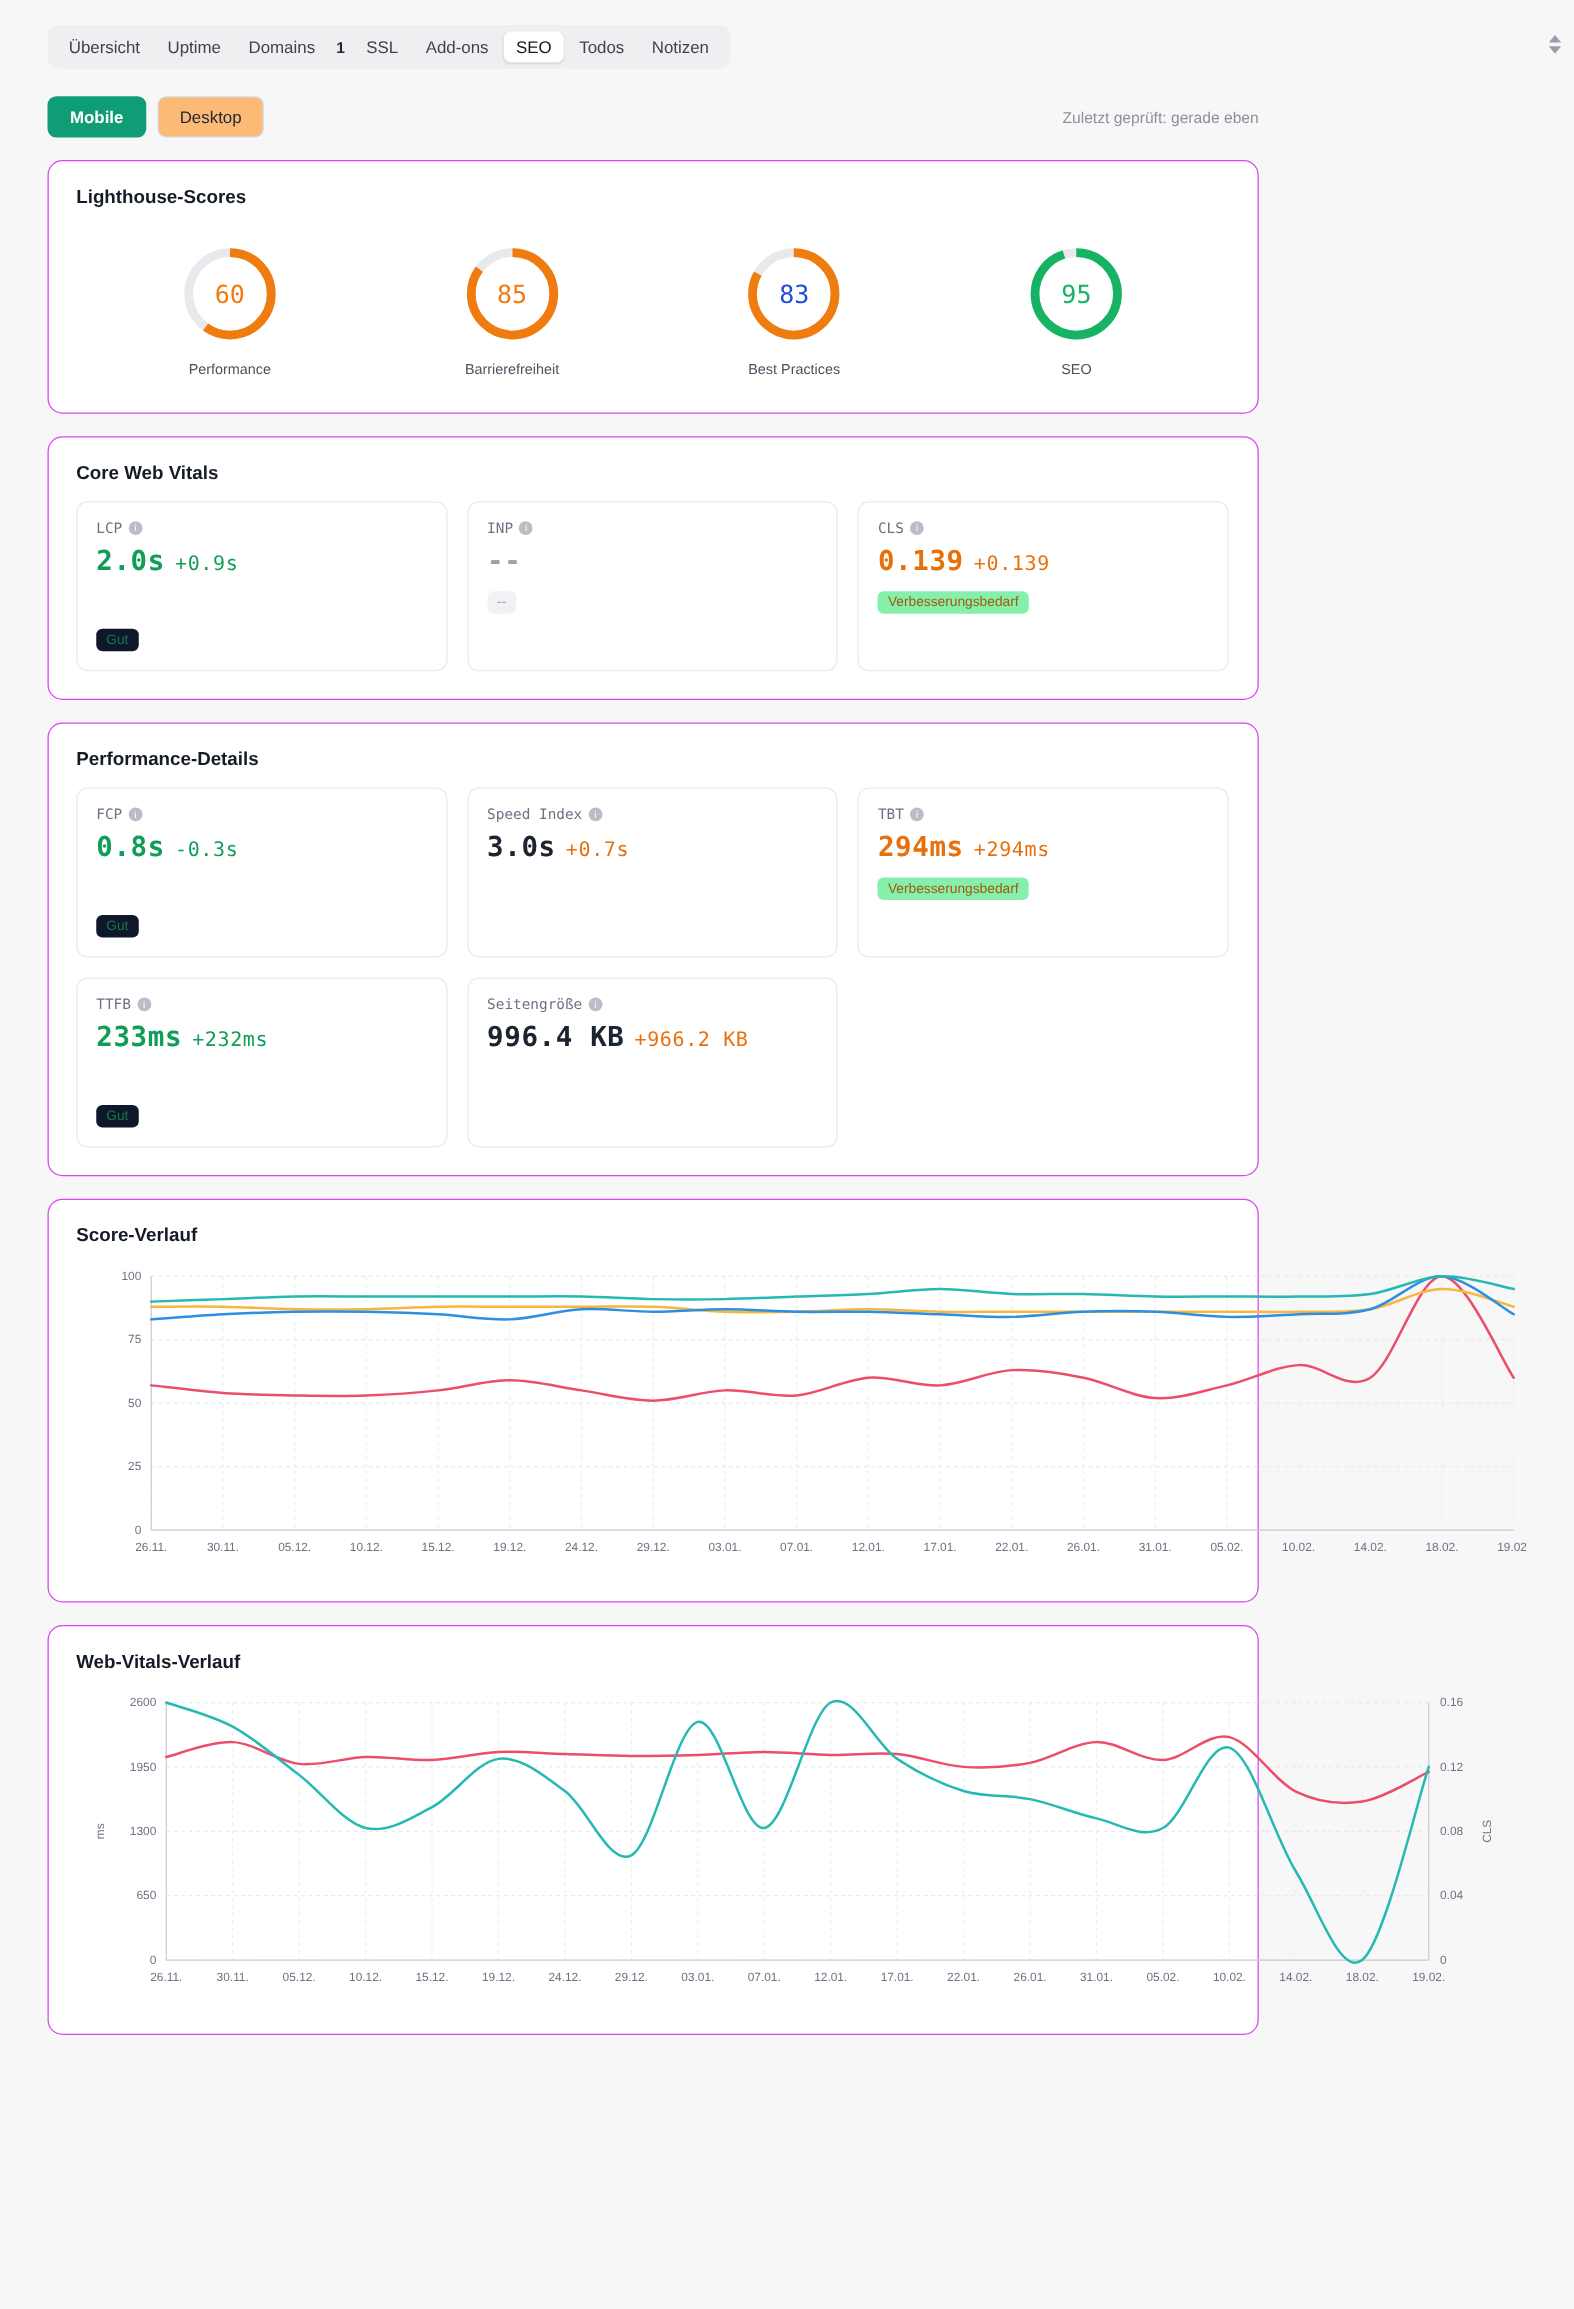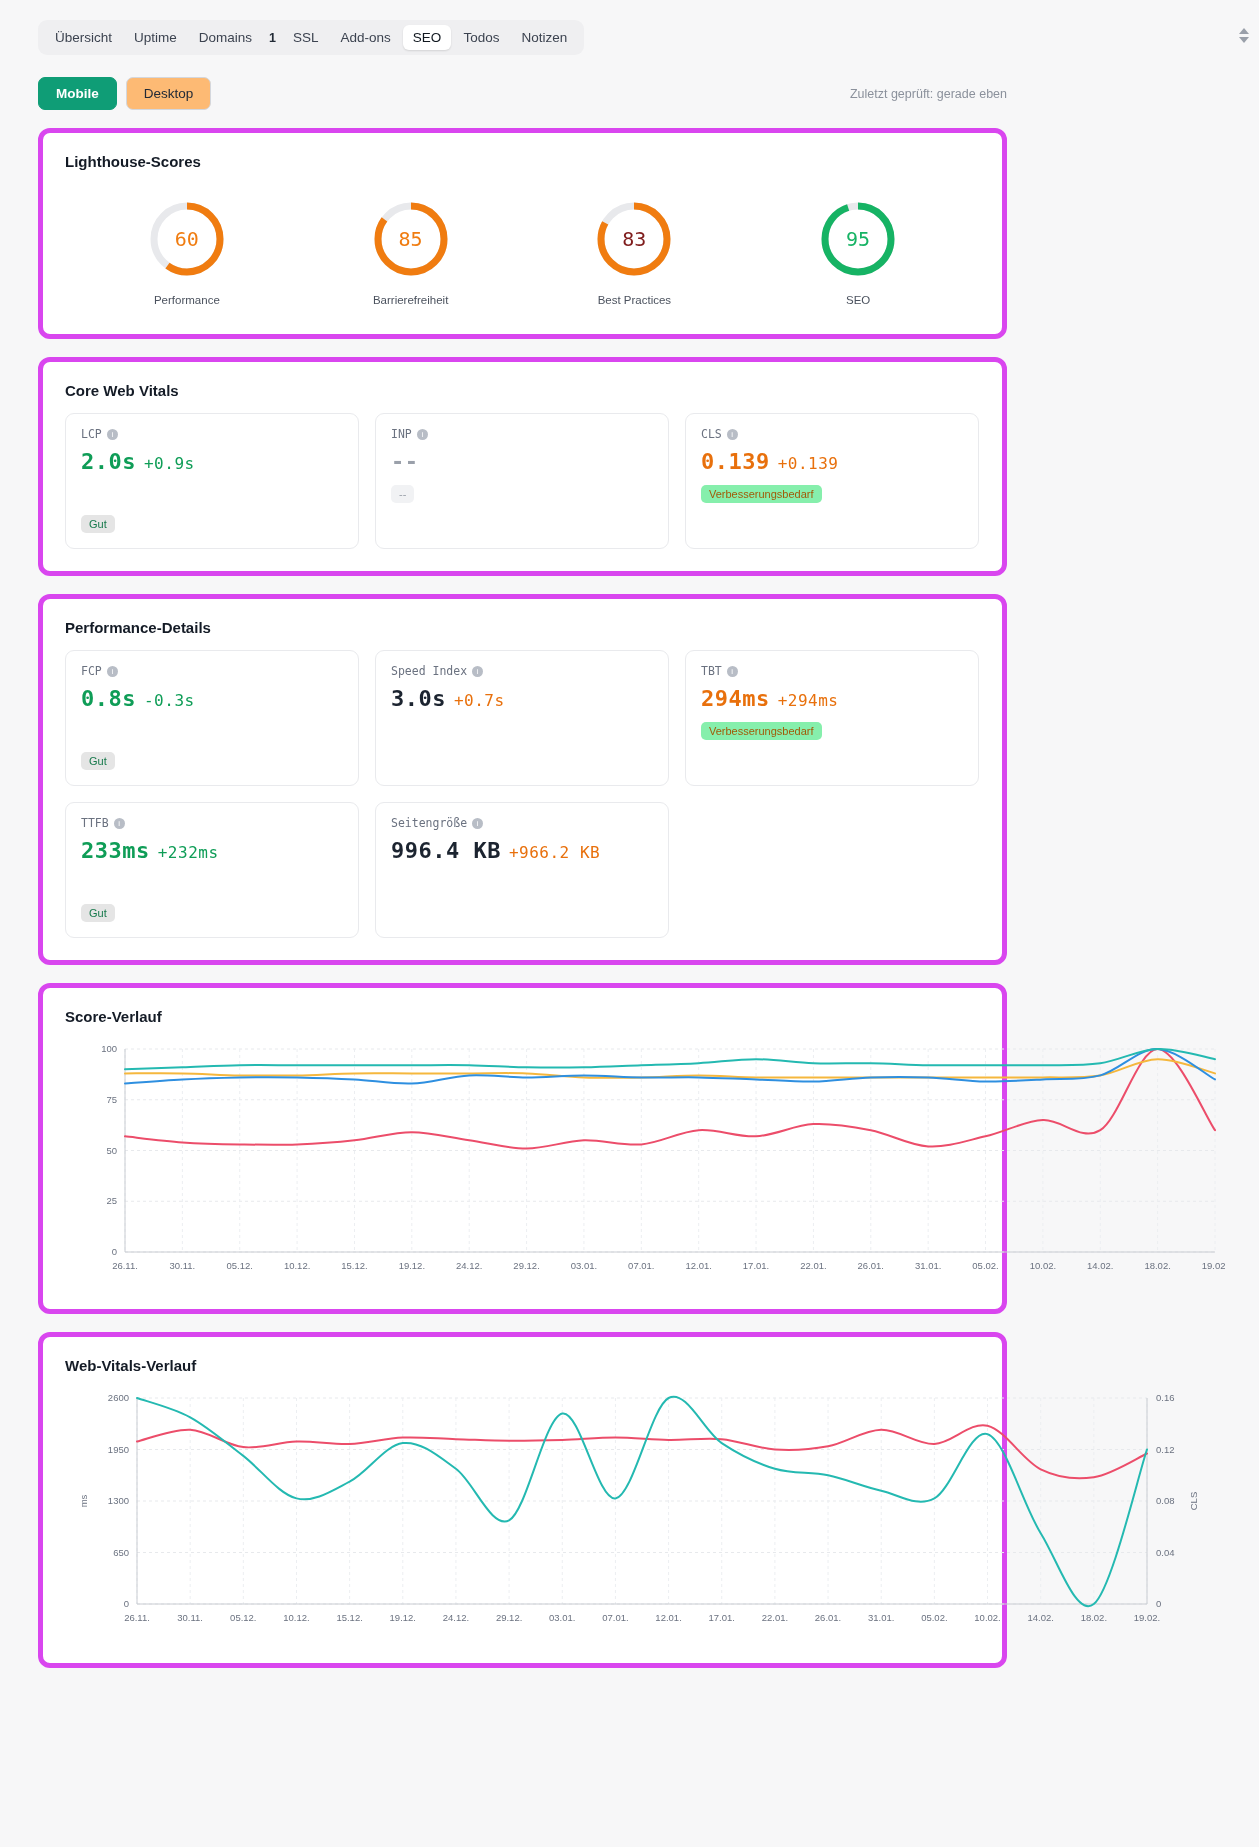--- a/index.html
+++ b/index.html
@@ -74,21 +74,21 @@
   }
   .checked-at {
     margin-left: auto;
     font-size: 12.5px;
     color: #8b919c;
   }
 
   
   .card {
     background: #fff;
-    border: 5px solid #d946ef;
+    border: 1px solid #d946ef;
     border-radius: 12px;
     margin: 18px 8px 0 8px;
     padding: 20px 22px 22px 22px;
   }
   .card-title {
     font-size: 15px;
     font-weight: bold;
     color: #141b26;
     margin: 0 0 6px 0;
   }
@@ -184,21 +184,21 @@
   .v-gray { color: #9aa0aa; }
   .d-green { color: #0f9d57; }
   .d-orange { color: #e8700c; }
   .badge {
     display: inline-block;
     margin-top: 11px;
     font-size: 11px;
     border-radius: 5px;
     padding: 3px 8px;
   }
-  .badge.good { background: #e5e5e5; color: #16794b; margin-top: 41px; }
+  .badge.good { background: #0f172a; color: #16794b; margin-top: 41px; }
   .badge.improve { background: #86efac; color: #a15a08; }
   .badge.none { background: #f1f2f4; color: #9aa0aa; }
 
   
   .chartwrap { margin-top: 12px; }
   svg.chart { display: block; }
   .axis-text {
     font-family: "Liberation Sans", sans-serif;
     font-size: 9.5px;
     fill: #6b7280;
@@ -280,21 +280,21 @@
         </div>
         <div class="gauge-label">Barrierefreiheit</div>
       </div>
 
       <div class="gauge">
         <div class="ring">
           <svg width="82" height="82" viewBox="0 0 82 82">
             <circle cx="41" cy="41" r="33" fill="none" stroke="#e8e9ec" stroke-width="7"></circle>
             <circle id="arc2" cx="41" cy="41" r="33" fill="none" stroke="#f07c10" stroke-width="7" stroke-linecap="butt" stroke-dasharray="172.09644556364887 35.24866957327748"></circle>
           </svg>
-          <div class="val" style="color:#7f1d1d">83</div>
+          <div class="val" style="color:#1d4ed8">83</div>
         </div>
         <div class="gauge-label">Best Practices</div>
       </div>
 
       <div class="gauge">
         <div class="ring">
           <svg width="82" height="82" viewBox="0 0 82 82">
             <circle cx="41" cy="41" r="33" fill="none" stroke="#e8e9ec" stroke-width="7"></circle>
             <circle id="arc3" cx="41" cy="41" r="33" fill="none" stroke="#16b364" stroke-width="7" stroke-linecap="butt" stroke-dasharray="196.97785938008002 10.367255756846333"></circle>
           </svg>

